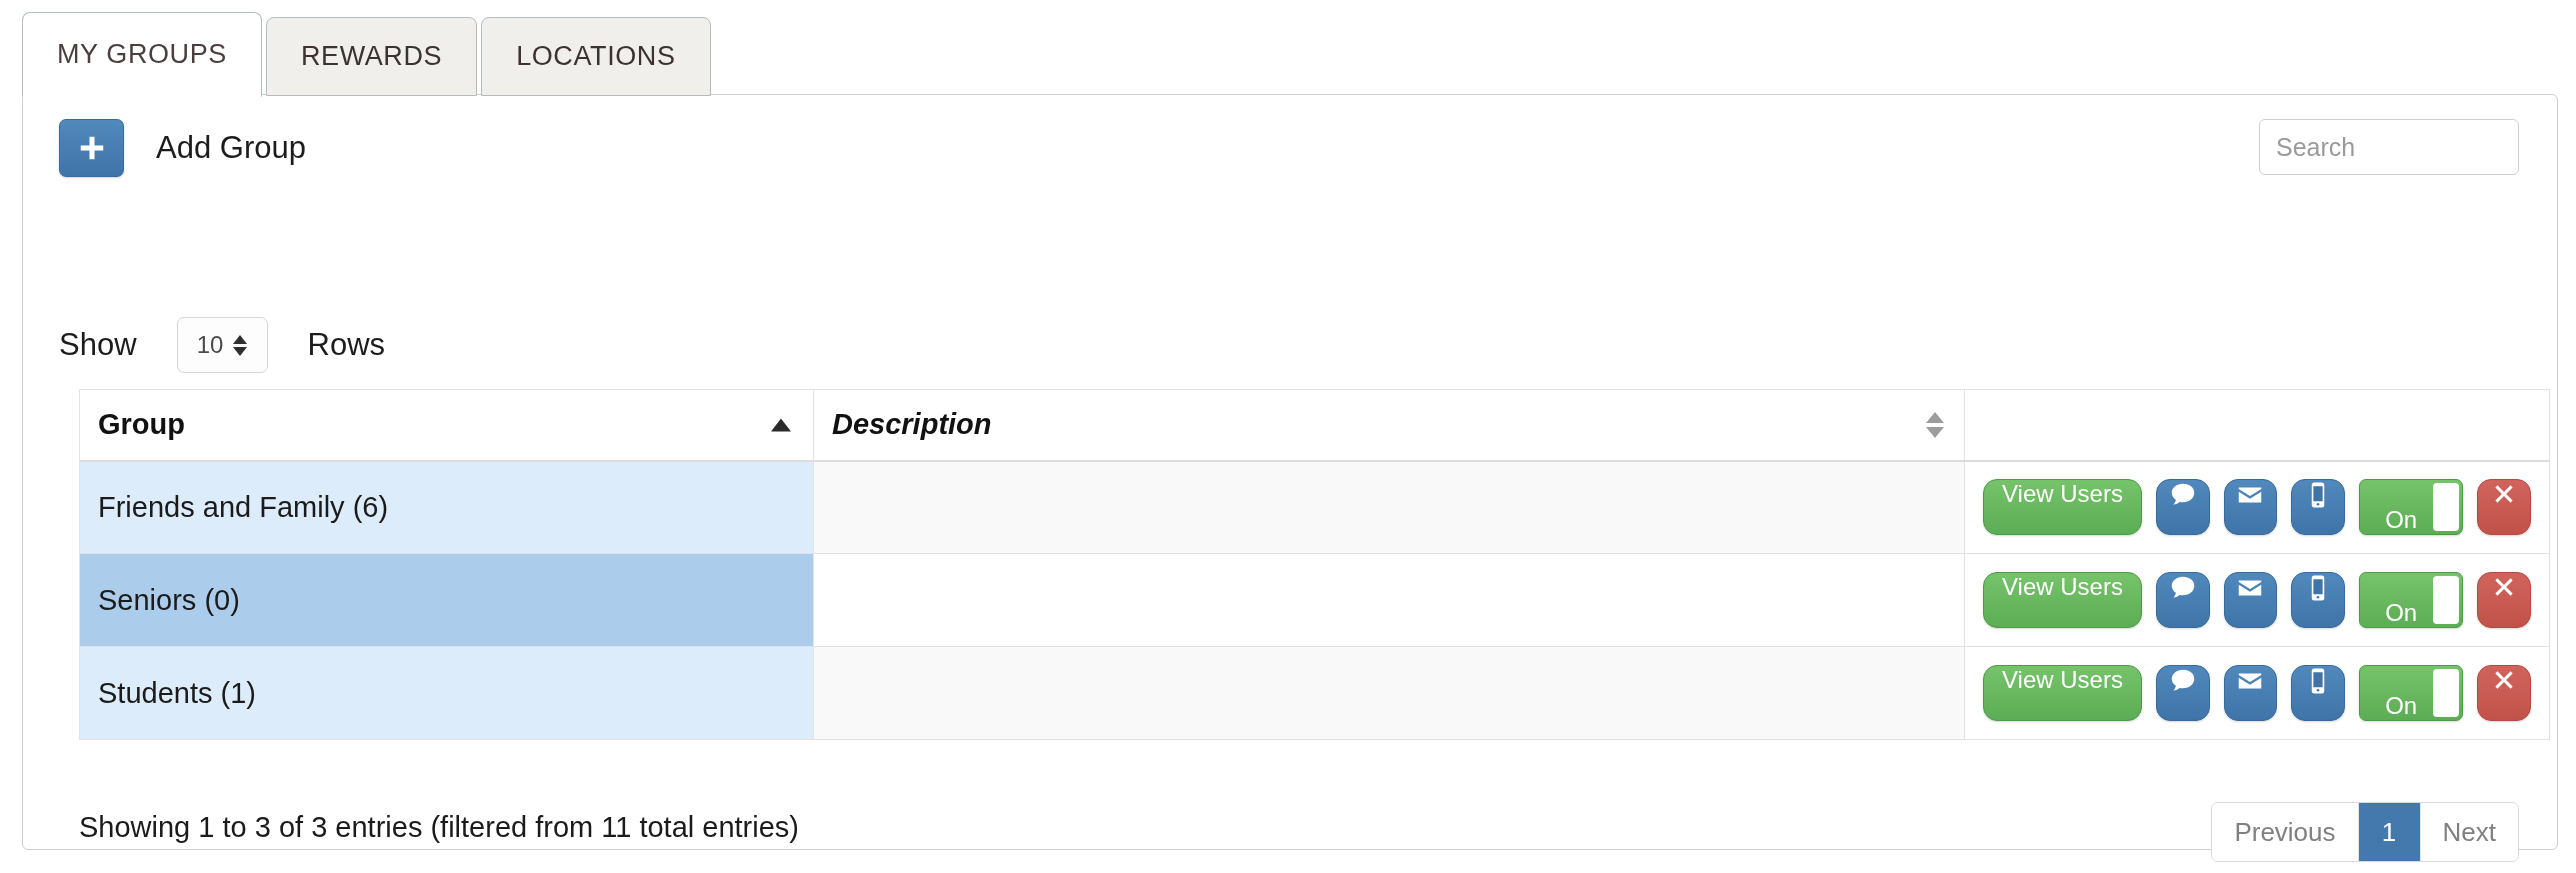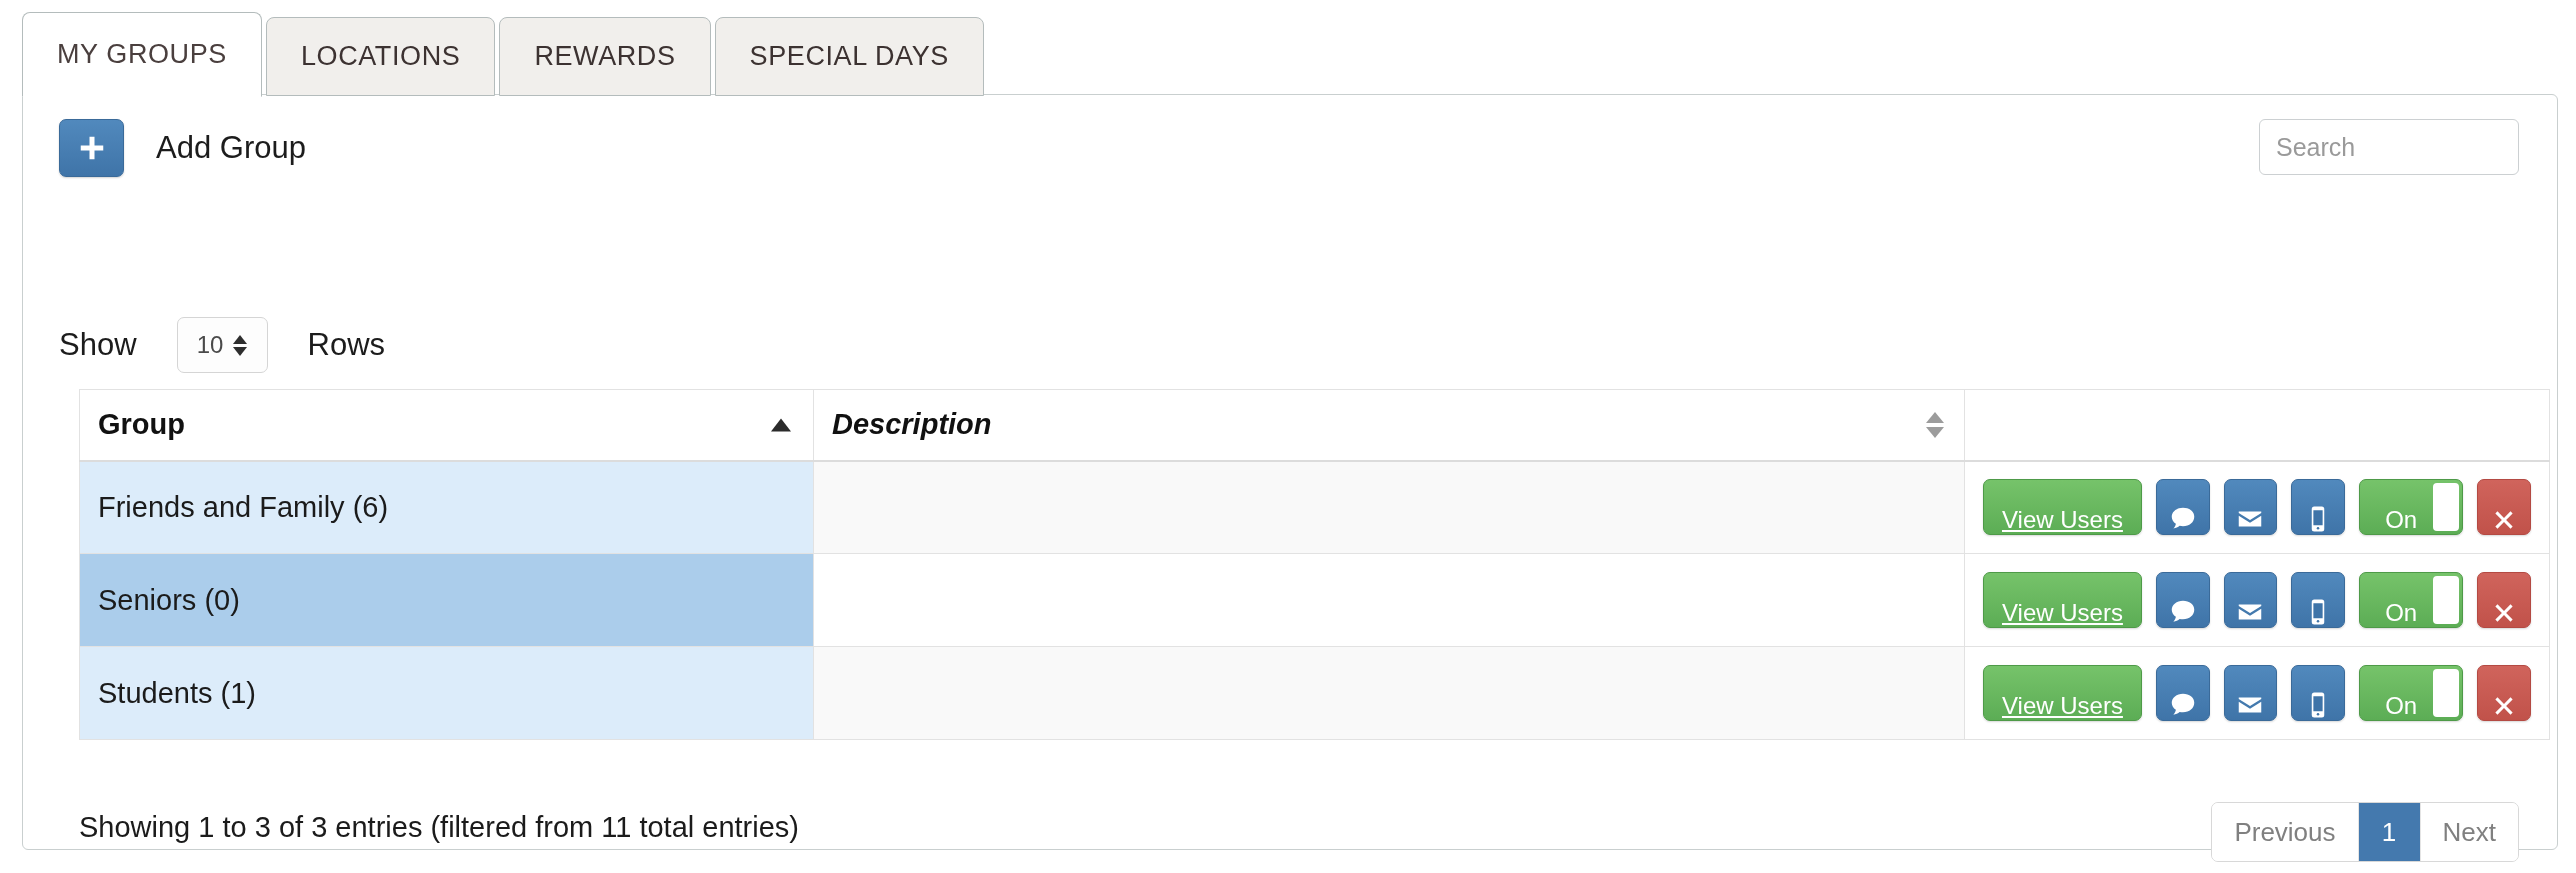--- a/index.html
+++ b/index.html
@@ -205,27 +205,26 @@
   td.c-act { background: #ffffff; padding-right: 22px; }
 
   .actions {
     display: flex;
     align-items: center;
     justify-content: flex-end;
     gap: 14px;
   }
   .btn {
     border: 1px solid rgba(0,0,0,0.16);
-    border-radius: 7px;
-    cursor: pointer;
-    display: flex;
-    align-items: flex-end;
+    border-radius: 14px;
+    cursor: pointer;
+    display: flex;
+    align-items: flex-start;
     justify-content: center;
     box-shadow: 0 1px 2px rgba(0,0,0,0.16);
-    text-decoration: underline;
   }
   .btn-green {
     height: 56px; padding: 0 18px;
     background: linear-gradient(to bottom, #76c36a 0%, #5cad55 100%);
     border-color: #4e9a48;
     color: #fff;
     font-size: 24px;
     white-space: nowrap;
   }
   .btn-blue {
@@ -301,27 +300,24 @@
   }
 </style>
 </head>
 <body>
 
 <div class="tabbar">
   <div class="tab active">
     <span>MY GROUPS</span>
   </div>
   <div class="tab">
+    <span>REWARDS</span>
+  </div>
+  <div class="tab">
     <span>LOCATIONS</span>
-  </div>
-  <div class="tab">
-    <span>REWARDS</span>
-  </div>
-  <div class="tab">
-    <span>SPECIAL DAYS</span>
   </div>
 </div>
 
 <div class="panel">
 
   <div class="toolbar">
     <div class="addgroup-wrap">
       <div class="addgroup-btn">
         <svg class="plus-icon" width="30" height="30" viewBox="0 0 24 24">
           <path d="M10 3h4v7h7v4h-7v7h-4v-7H3v-4h7z" fill="#ffffff"></path>

